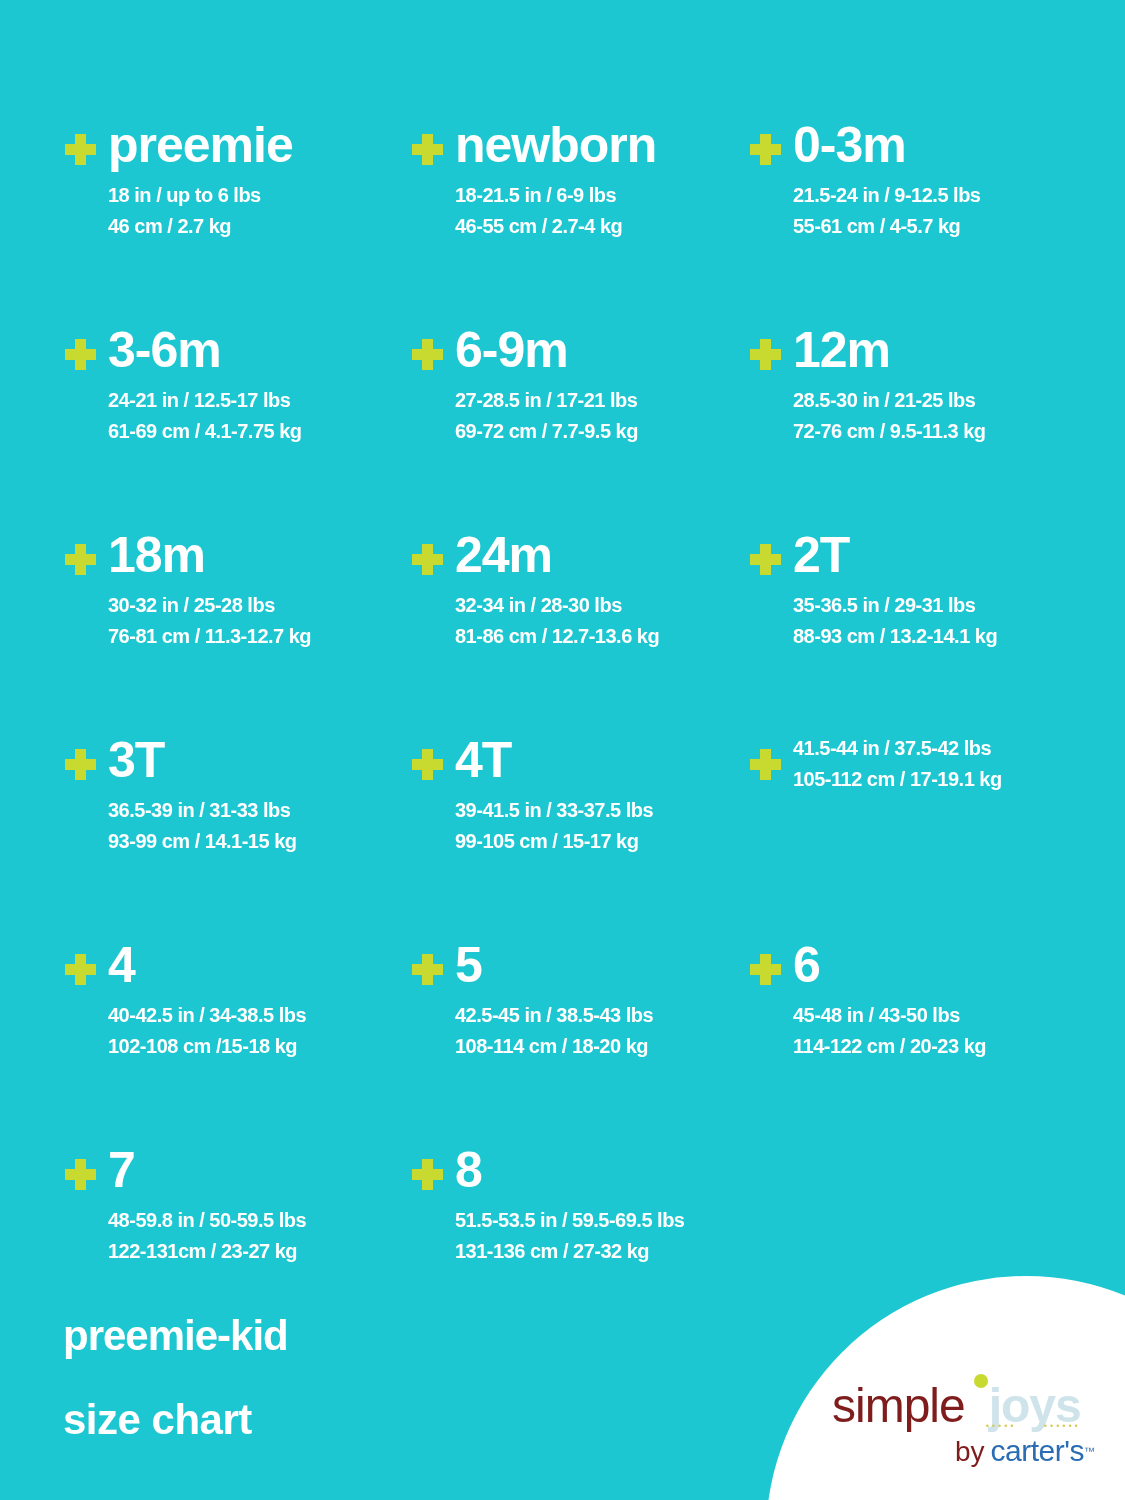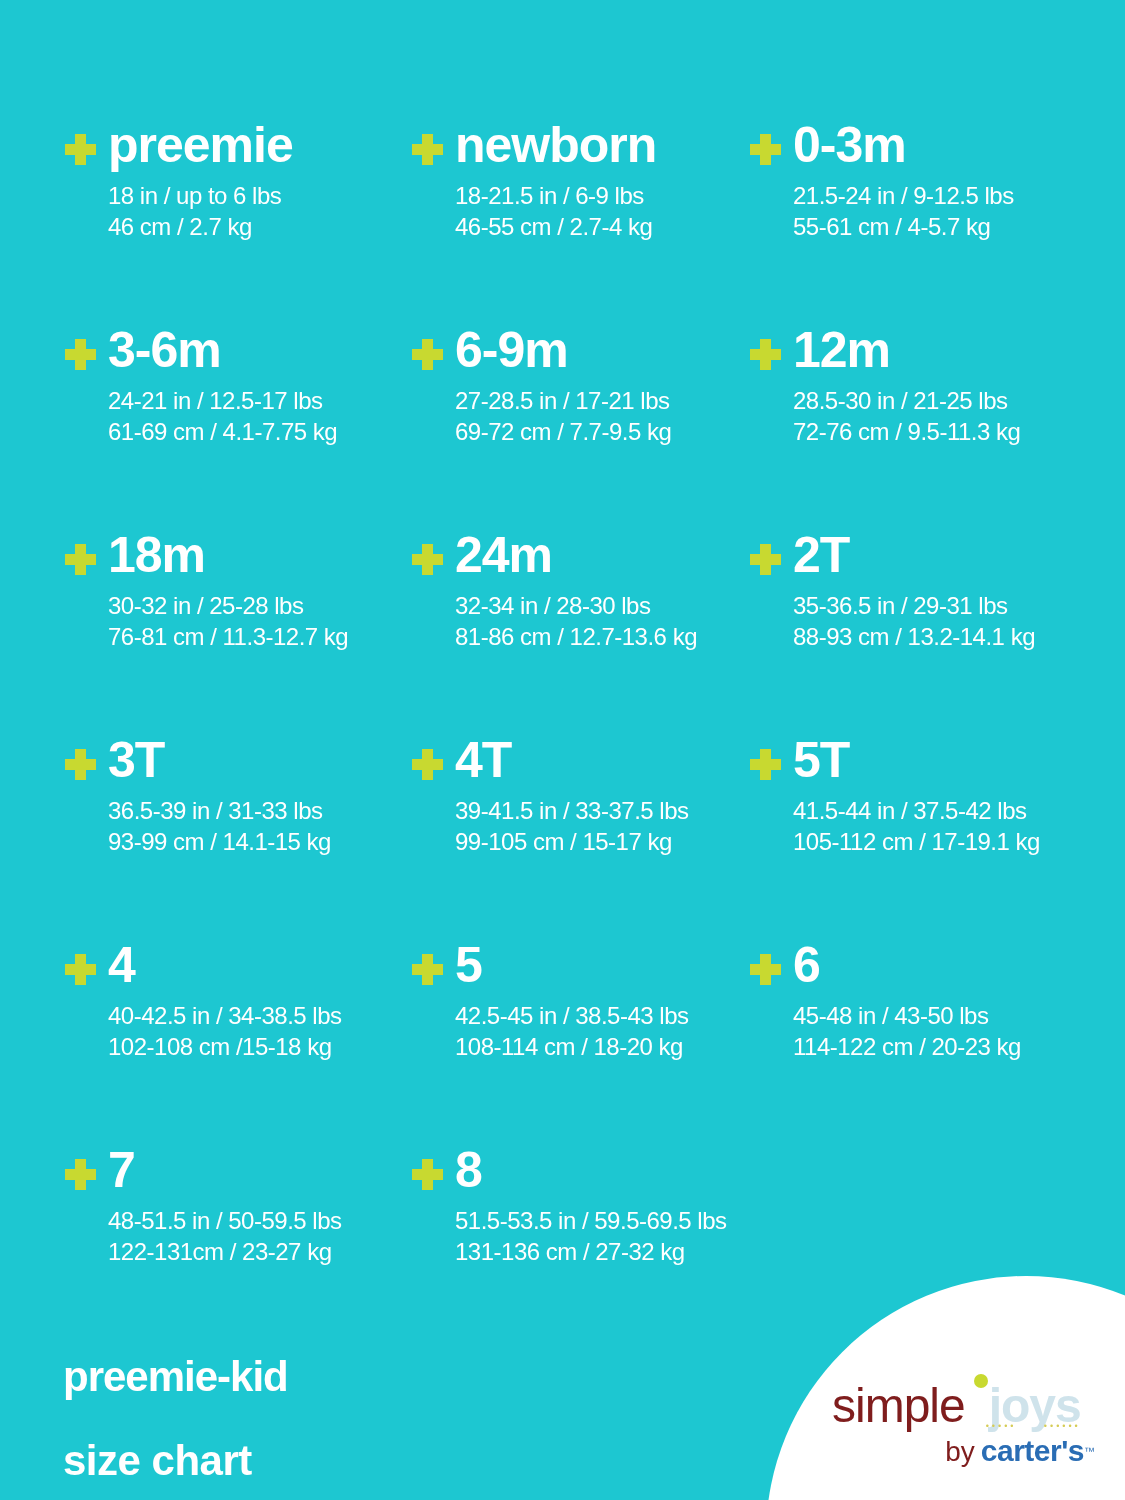--- a/index.html
+++ b/index.html
@@ -28,24 +28,24 @@
   }
   .plus::after {
     content:""; position:absolute; left:10px; top:0;
     width:11px; height:31px; background:#c8d930;
   }
   .size-name {
     font-size:50px; font-weight:bold; line-height:54px;
     letter-spacing:-1px; margin-bottom:8px; white-space:nowrap;
   }
   .detail {
-    font-size:24px; font-weight:normal; line-height:31px;
+    font-size:20px; font-weight:bold; line-height:31px;
     letter-spacing:-0.5px; white-space:nowrap;
   }
-  .footer { position:absolute; left:63px; top:1353px; line-height:1.12; }
+  .footer { position:absolute; left:63px; top:1312px; line-height:1.12; }
   .footer-title { font-size:42px; font-weight:bold; letter-spacing:-1px; }
   .footer-sub { font-size:42px; font-weight:bold; letter-spacing:-0.5px;margin-top:37px; }
 
   .logo-circle {
     position:absolute; left:766px; top:1276px;
     width:520px; height:520px; border-radius:50%;
     background:#ffffff;
   }
   .logo { position:absolute; left:832px; top:1378px; width:265px; }
   .logo-line1 { display:flex; align-items:baseline; white-space:nowrap; }
@@ -68,21 +68,21 @@
     position:absolute; left:14px; right:0; top:44px;
     display:flex; justify-content:space-between;
     font-size:9px; letter-spacing:3px; color:#d6cc55;
     line-height:1;
   }
   .logo-line2 {
     margin-top:1px; text-align:right; padding-right:2px;
     white-space:nowrap;
   }
   .logo-by { font-size:28px; color:#7f1d1d; margin-right:6px;margin-left:32px; }
-  .logo-brand { font-size:30px; font-weight:bold; color:#2a6db4; letter-spacing:-0.5px; }
+  .logo-brand { font-size:30px; font-weight:normal; color:#2a6db4; letter-spacing:-0.5px; }
   .logo-tm { font-size:11px; color:#2a6db4; vertical-align:super; }
 </style>
 </head>
 <body>
 
 <div class="page">
 
   <div class="grid" id="size-grid">
   <div class="cell">
     <span class="plus"></span>
@@ -156,21 +156,20 @@
 
   <div class="cell">
     <span class="plus"></span>
     <div class="size-name">4T</div>
     <div class="detail imperial">39-41.5 in / 33-37.5 lbs</div>
     <div class="detail metric">99-105 cm / 15-17 kg</div>
   </div>
 
   <div class="cell">
     <span class="plus"></span>
-    <div class="size-name">5T</div>
     <div class="detail imperial">41.5-44 in / 37.5-42 lbs</div>
     <div class="detail metric">105-112 cm / 17-19.1 kg</div>
   </div>
 
   <div class="cell">
     <span class="plus"></span>
     <div class="size-name">4</div>
     <div class="detail imperial">40-42.5 in / 34-38.5 lbs</div>
     <div class="detail metric">102-108 cm /15-18 kg</div>
   </div>
@@ -185,21 +184,21 @@
   <div class="cell">
     <span class="plus"></span>
     <div class="size-name">6</div>
     <div class="detail imperial">45-48 in / 43-50 lbs</div>
     <div class="detail metric">114-122 cm / 20-23 kg</div>
   </div>
 
   <div class="cell">
     <span class="plus"></span>
     <div class="size-name">7</div>
-    <div class="detail imperial">48-51.5 in / 50-59.5 lbs</div>
+    <div class="detail imperial">48-59.8 in / 50-59.5 lbs</div>
     <div class="detail metric">122-131cm / 23-27 kg</div>
   </div>
 
   <div class="cell">
     <span class="plus"></span>
     <div class="size-name">8</div>
     <div class="detail imperial">51.5-53.5 in / 59.5-69.5 lbs</div>
     <div class="detail metric">131-136 cm / 27-32 kg</div>
   </div>
 </div>

